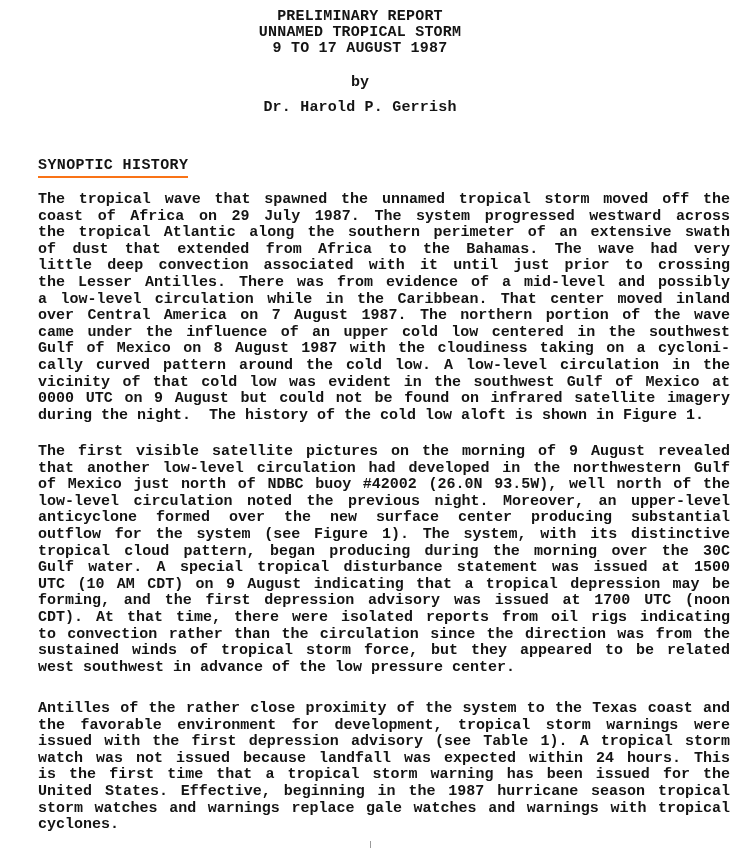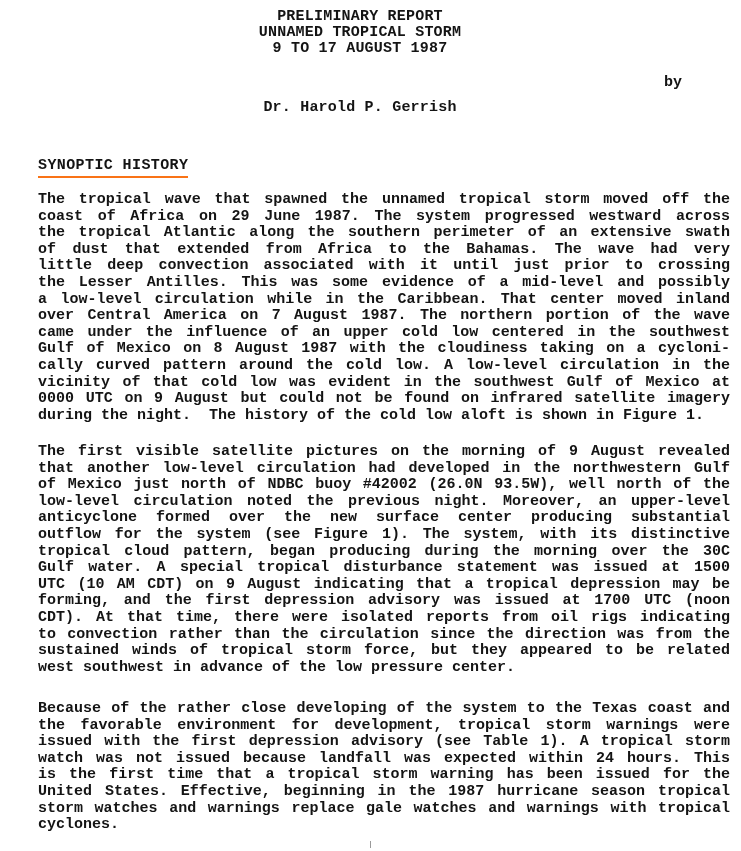--- a/index.html
+++ b/index.html
@@ -27,21 +27,21 @@
   }
   .title-block .tline {
     line-height: 16px;
     letter-spacing: 0.2px;
   }
   .byline {
     position: absolute;
     left: 38px;
     top: 75px;
     width: 644px;
-    text-align: right;
+    text-align: center;
     line-height: 16px;
   }
   .author {
     position: absolute;
     left: 38px;
     top: 100px;
     width: 644px;
     text-align: center;
     line-height: 16px;
     letter-spacing: 0.2px;
@@ -100,25 +100,25 @@
   <div class="byline">by</div>
 
   <div class="author">Dr. Harold P. Gerrish</div>
 
   <div class="section-heading">
     <span class="underlined">SYNOPTIC HISTORY</span>
   </div>
 
   <div class="para para-1">
       <div class="line">The tropical wave that spawned the unnamed tropical storm moved off the</div>
-      <div class="line">coast of Africa on 29 June 1987.  The system progressed westward across</div>
+      <div class="line">coast of Africa on 29 July 1987.  The system progressed westward across</div>
       <div class="line">the tropical Atlantic along the southern perimeter of an extensive swath</div>
       <div class="line">of dust that extended from Africa to the Bahamas.  The wave had very</div>
       <div class="line">little deep convection associated with it until just prior to crossing</div>
-      <div class="line">the Lesser Antilles.  This was some evidence of a mid-level and possibly</div>
+      <div class="line">the Lesser Antilles.  There was from evidence of a mid-level and possibly</div>
       <div class="line">a low-level circulation while in the Caribbean.  That center moved inland</div>
       <div class="line">over Central America on 7 August 1987.  The northern portion of the wave</div>
       <div class="line">came under the influence of an upper cold low centered in the southwest</div>
       <div class="line">Gulf of Mexico on 8 August 1987 with the cloudiness taking on a cycloni-</div>
       <div class="line">cally curved pattern around the cold low.  A low-level circulation in the</div>
       <div class="line">vicinity of that cold low was evident in the southwest Gulf of Mexico at</div>
       <div class="line">0000 UTC on 9 August but could not be found on infrared satellite imagery</div>
       <div class="line last">during the night.  The history of the cold low aloft is shown in Figure 1.</div>
     </div>
 
@@ -133,21 +133,21 @@
       <div class="line">Gulf water.  A special tropical disturbance statement was issued at 1500</div>
       <div class="line">UTC (10 AM CDT) on 9 August indicating that a tropical depression may be</div>
       <div class="line">forming, and the first depression advisory was issued at 1700 UTC (noon</div>
       <div class="line">CDT).  At that time, there were isolated reports from oil rigs indicating</div>
       <div class="line">to convection rather than the circulation since the direction was from the</div>
       <div class="line">sustained winds of tropical storm force, but they appeared to be related</div>
       <div class="line last">west southwest in advance of the low pressure center.</div>
     </div>
 
   <div class="para para-3">
-      <div class="line">Because of the rather close developing of the system to the Texas coast and</div>
+      <div class="line">Antilles of the rather close proximity of the system to the Texas coast and</div>
       <div class="line">the favorable environment for development, tropical storm warnings were</div>
       <div class="line">issued with the first depression advisory (see Table 1).  A tropical storm</div>
       <div class="line">watch was not issued because landfall was expected within 24 hours.  This</div>
       <div class="line">is the first time that a tropical storm warning has been issued for the</div>
       <div class="line">United States.  Effective, beginning in the 1987 hurricane season tropical</div>
       <div class="line">storm watches and warnings replace gale watches and warnings with tropical</div>
       <div class="line last">cyclones.</div>
     </div>
 
   <div class="scan-artifact"></div>

